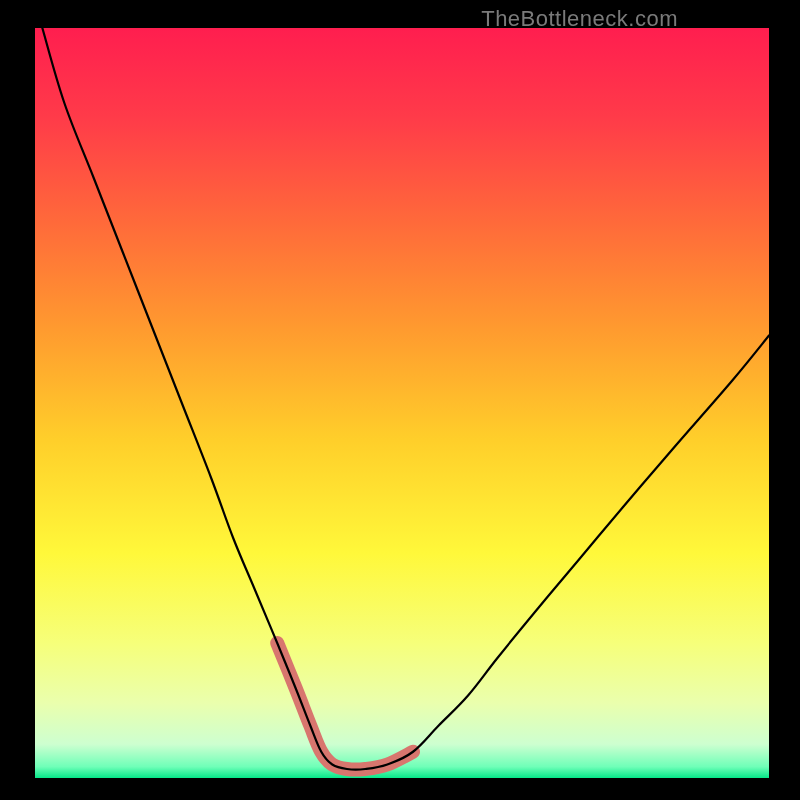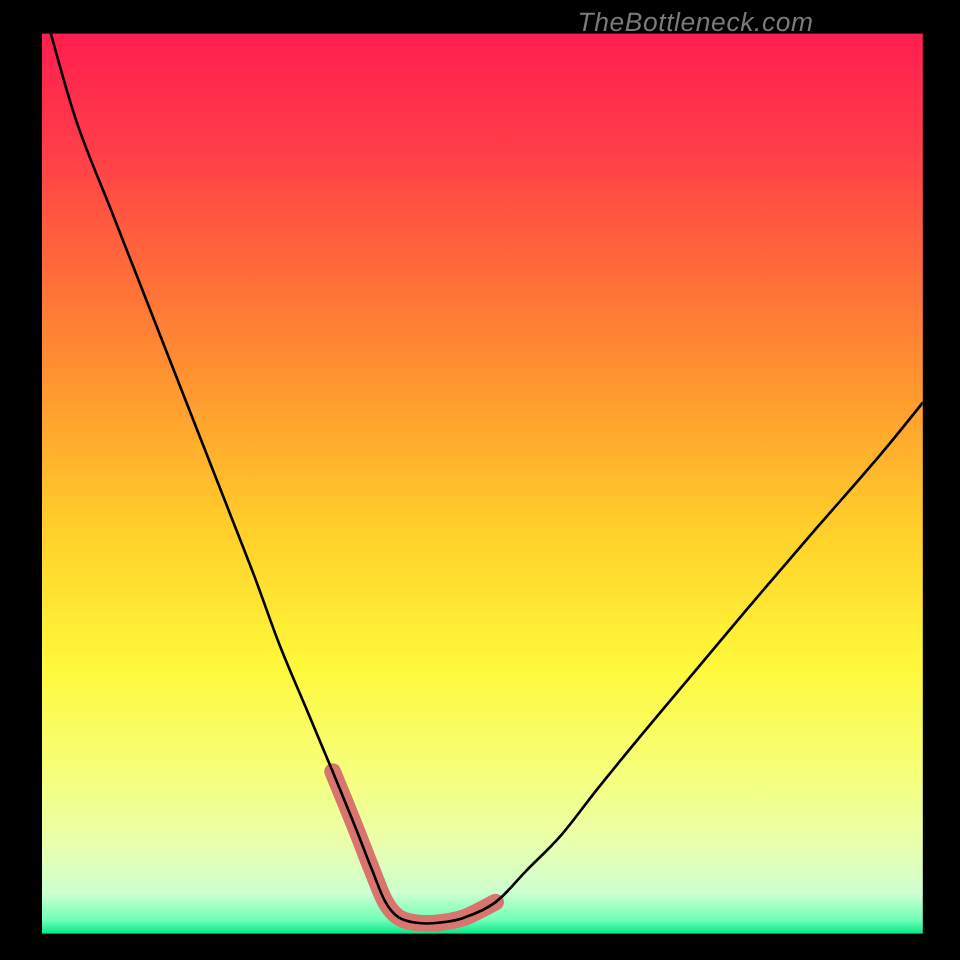--- a/index.html
+++ b/index.html
@@ -9,21 +9,20 @@
     height: 800px;
     background: #000;
     overflow: hidden;
     font-family: Arial, Helvetica, sans-serif;
   }
   .frame {
     position: relative;
     width: 688px;
     height: 800px;
     background: #000;
-    font-style: italic;
   }
   .watermark {
     position: absolute;
     top: 6px;
     right: 10px;
     color: #7a7a7a;
     font-size: 22px;
     font-weight: 500;
     letter-spacing: 0.5px;
     z-index: 50;

